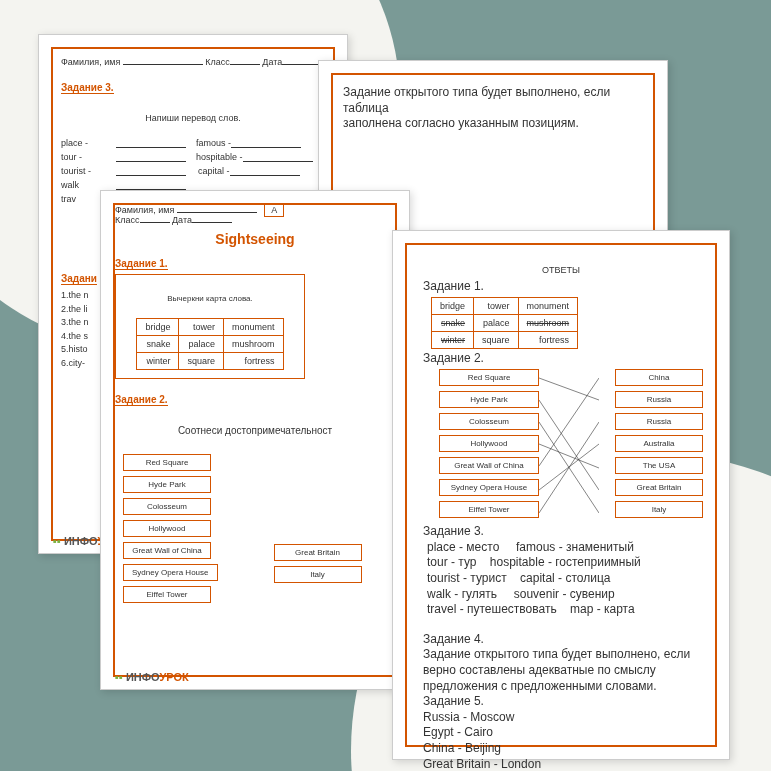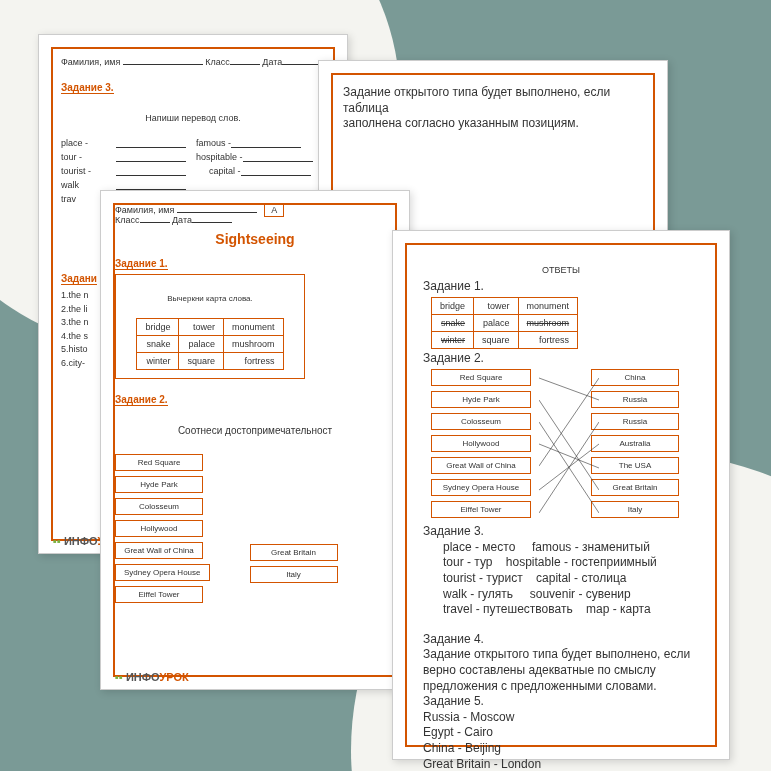--- a/index.html
+++ b/index.html
@@ -17,21 +17,21 @@
 .tbl{border-collapse:collapse;margin:4px auto}
 .tbl td{border:1px solid #d35400;font-size:9px;padding:3px 8px;text-align:right;color:#333}
 .strike{text-decoration:line-through}
 .title{color:#d35400;font-weight:bold;font-size:14px;text-align:center;margin:6px 0}
 .logo{position:absolute;bottom:6px;left:14px;font-size:11px;font-weight:bold}
 .logo .b{color:#555}
 .logo .o{color:#d35400}
 .txt{font-size:12px;color:#333;line-height:1.3}
 .row{display:flex;font-size:9px;color:#333;margin:4px 0}
 .row span:first-child{width:55px}
-.matchcol{border:1px solid #d35400;font-size:8px;padding:3px 8px;margin:2px 0;display:inline-block;color:#333;min-width:88px;text-align:center}
+.matchcol{border:1px solid #d35400;font-size:8px;padding:3px 8px;margin:2px 8px;display:inline-block;color:#333;min-width:88px;text-align:center}
 svg.lines{position:absolute;pointer-events:none}
 </style>
 </head>
 <body>
 
 <div class="bg"></div>
 <div class="shape1"></div>
 <div class="shape2"></div>
 
 <div class="page" style="left:38px;top:34px;width:310px;height:520px">
@@ -54,21 +54,21 @@
           </div>
           <div class="row">
             <span>tour -</span>
             <span class="blank" style="min-width:70px"></span>
             <span style="margin-left:10px">hospitable -</span>
             <span class="blank" style="min-width:70px"></span>
           </div>
           <div class="row">
             <span>tourist -</span>
             <span class="blank" style="min-width:70px"></span>
-            <span style="margin-left:23px">capital -</span>
+            <span style="margin-left:12px">capital -</span>
             <span class="blank" style="min-width:70px"></span>
           </div>
           <div class="row">
             <span>walk</span>
             <span class="blank" style="min-width:70px"></span>
           </div>
           <div class="row">
             <span>trav</span>
             <span class="blank" style="min-width:70px"></span>
           </div>
@@ -174,21 +174,21 @@
           <line x1="0" y1="32" x2="60" y2="122" stroke="#333" stroke-width="0.6"></line>
           <line x1="0" y1="54" x2="60" y2="145" stroke="#333" stroke-width="0.6"></line>
           <line x1="0" y1="76" x2="60" y2="100" stroke="#333" stroke-width="0.6"></line>
           <line x1="0" y1="98" x2="60" y2="10" stroke="#333" stroke-width="0.6"></line>
           <line x1="0" y1="122" x2="60" y2="76" stroke="#333" stroke-width="0.6"></line>
           <line x1="0" y1="145" x2="60" y2="54" stroke="#333" stroke-width="0.6"></line>
         </svg>
         <div id="p4countries"><div class="matchcol">China</div><br><div class="matchcol">Russia</div><br><div class="matchcol">Russia</div><br><div class="matchcol">Australia</div><br><div class="matchcol">The USA</div><br><div class="matchcol">Great Britain</div><br><div class="matchcol">Italy</div></div>
       </div>
       <div class="txt" style="margin-top:4px">Задание 3.</div>
-      <div class="txt" id="p4t3" style="white-space:pre;margin-left:20px">place - место     famous - знаменитый
+      <div class="txt" id="p4t3" style="white-space:pre;margin-left:4px">place - место     famous - знаменитый
 tour - тур    hospitable - гостеприимный
 tourist - турист    capital - столица
 walk - гулять     souvenir - сувенир
 travel - путешествовать    map - карта</div>
       <div class="txt" style="margin-top:14px">Задание 4.</div>
       <div class="txt">Задание открытого типа будет выполнено, если верно составлены адекватные по смыслу предложения с предложенными словами.</div>
       <div class="txt">Задание 5.</div>
       <div class="txt" id="p4t5" style="white-space:pre">Russia - Moscow
 Egypt - Cairo
 China - Beijing

